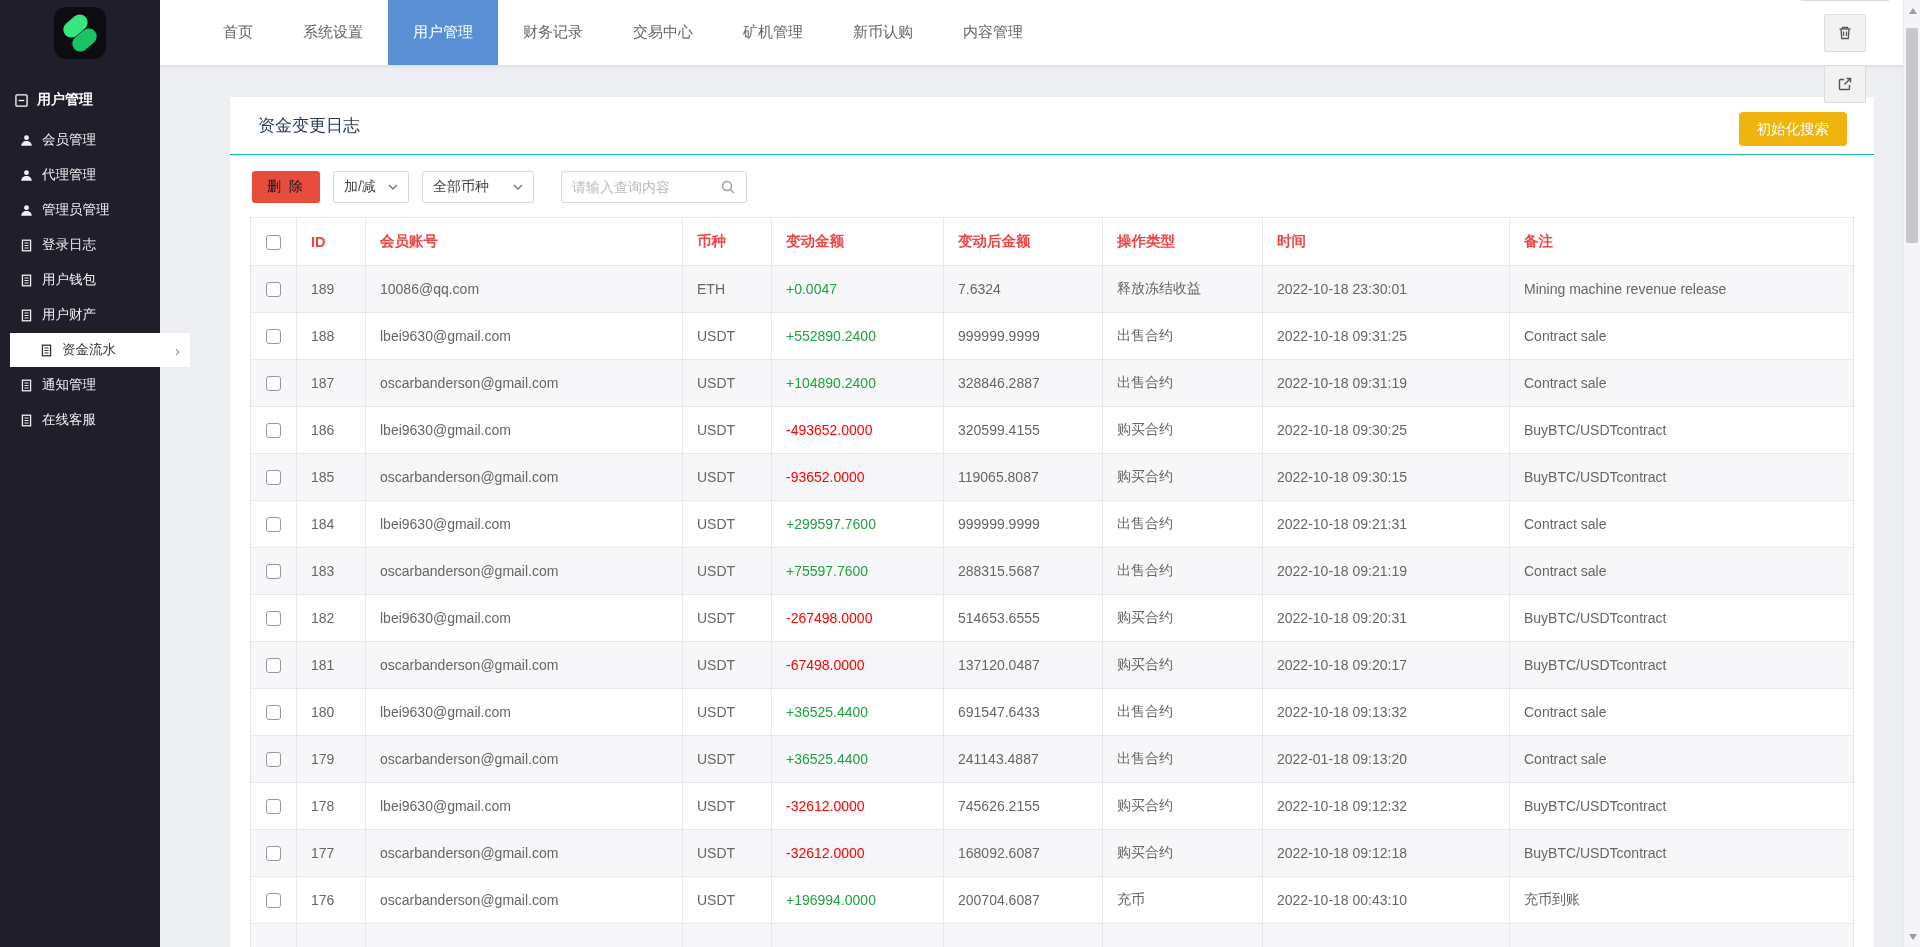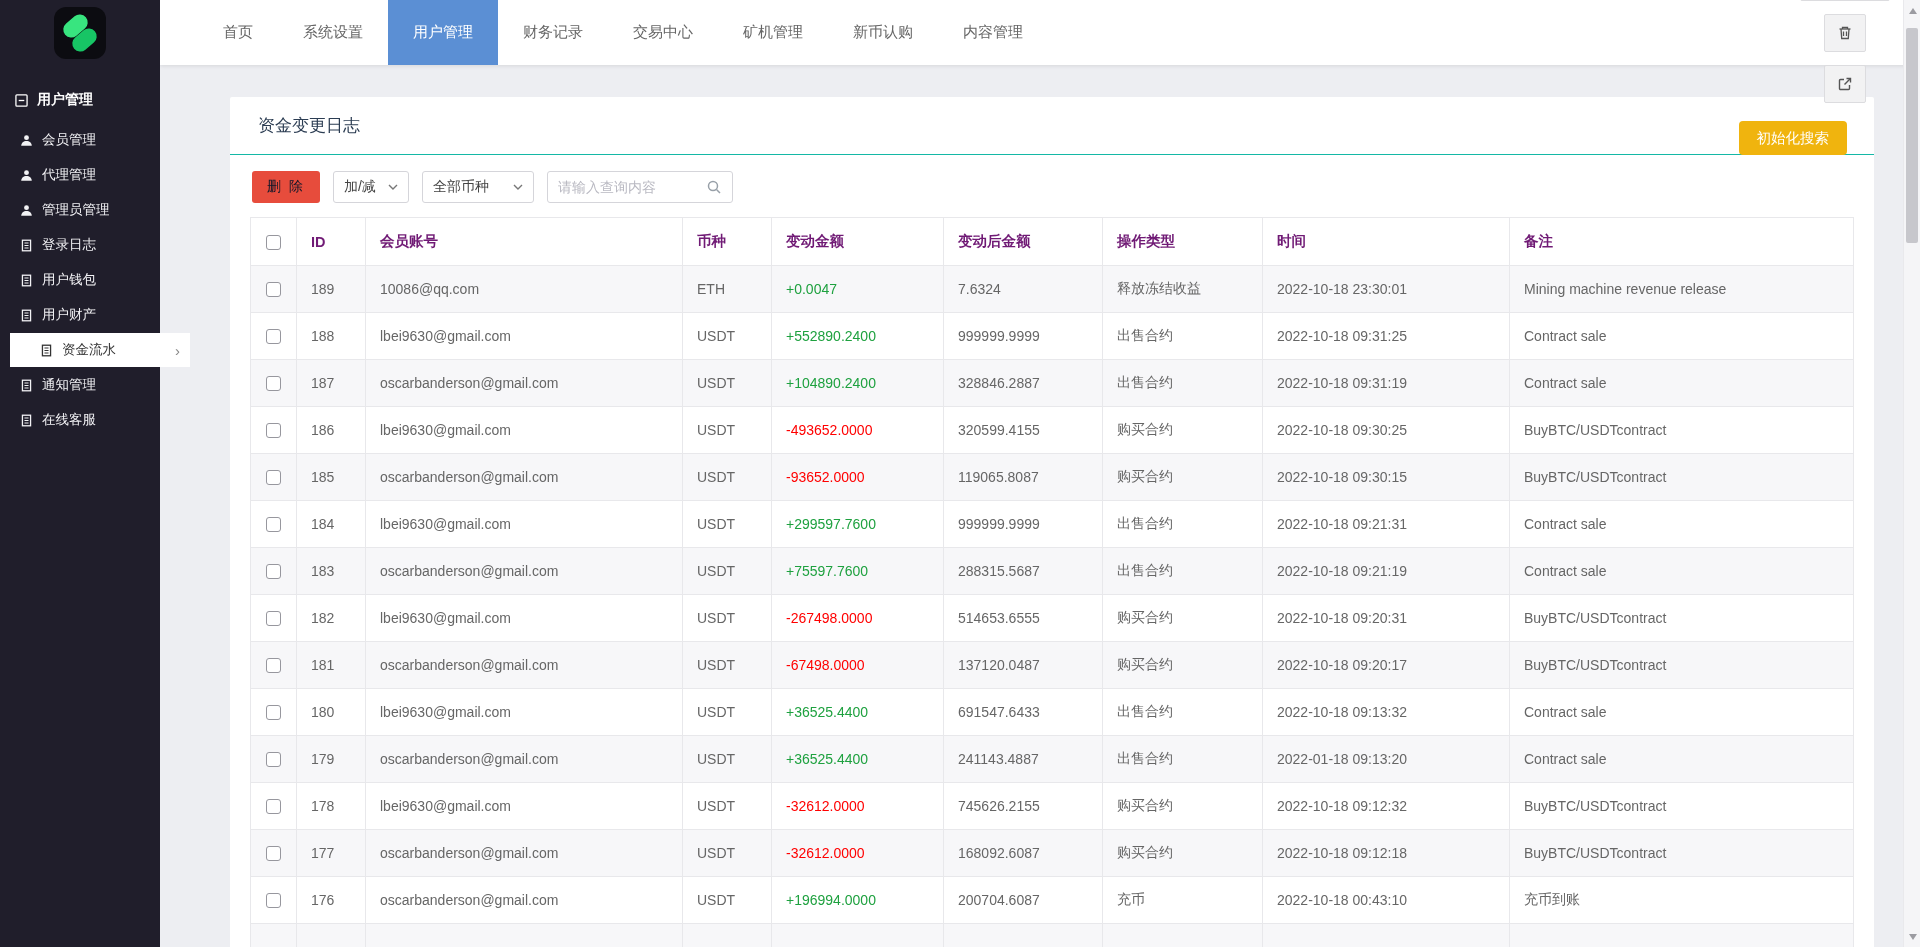--- a/index.html
+++ b/index.html
@@ -34,36 +34,36 @@
   .topbar-right{margin-left:auto; margin-right:30px; display:flex; gap:13px; align-items:center;flex-direction:column;}
   .admin-btn{display:flex; align-items:center; gap:10px; height:38px; padding:0 15px; background:#f2f2f3; border:1px solid #dcdcdf; border-radius:2px; font-size:14px; color:#444; cursor:pointer;}
   .caret-down{width:0; height:0; border-left:5px solid transparent; border-right:5px solid transparent; border-top:6px solid #555;}
   .icon-btn{width:42px; height:38px; background:#f2f2f3; border:1px solid #dcdcdf; border-radius:2px; display:flex; align-items:center; justify-content:center; cursor:pointer;}
 
   
   .content{position:absolute; left:160px; top:65px; width:1760px; height:882px; background:var(--page-bg); overflow:hidden;}
   .card{margin:32px 46px 0 70px; background:#fff; border-radius:2px; min-height:860px;}
   .card-head{position:relative; height:58px; display:flex; align-items:center; padding:0 28px; border-bottom:1px solid #14b8a6;}
   .page-title{font-size:17px; color:#2b3c52; font-weight:400;}
-  .btn-init{position:absolute; right:27px; top:24px; height:34px; padding:0 18px; background:var(--yellow); color:#fff; border:none; border-radius:4px; font-size:14.5px; cursor:pointer;}
+  .btn-init{position:absolute; right:27px; top:15px; height:34px; padding:0 18px; background:var(--yellow); color:#fff; border:none; border-radius:4px; font-size:14.5px; cursor:pointer;}
 
   .filter-bar{display:flex; align-items:center; gap:13px; padding:16px 22px 0 22px;}
   .btn-delete{height:32px; padding:0 15px; background:var(--red-btn); color:#0f172a; border:none; border-radius:3px; font-size:14px; letter-spacing:2px; cursor:pointer;}
   .select-box{height:32px; border:1px solid #d5d5da; border-radius:3px; background:#fff; display:flex; align-items:center; justify-content:space-between; padding:0 10px; font-size:14px; color:#444; cursor:pointer;}
   .select-type{width:76px;}
   .select-currency{width:112px;}
-  .search-box{height:32px; width:186px; border:1px solid #d5d5da; border-radius:3px; background:#fff; display:flex; align-items:center; padding:0 10px; gap:6px;}
+  .search-box{height:32px; width:186px; border:1px solid #d5d5da; border-radius:3px; background:#fff; display:flex; align-items:center; padding:0 10px; gap:6px;margin-left:14px;}
   .search-box input{border:none; outline:none; flex:1; font-size:14px; color:#333; min-width:0; font-family:inherit;}
   .search-box input::placeholder{color:#b9b9c2;}
 
   
   .table-wrap{margin:14px 20px 0 20px;}
   table{width:100%; border-collapse:collapse; table-layout:fixed; font-size:14px;}
   th,td{border:1px solid var(--border); text-align:left; padding:14px 6px 14px 14px; overflow:hidden; white-space:nowrap;}
-  th{font-weight:bold; color:#701a75; font-size:14.5px; background:#fff;}
+  th{font-weight:bold; color:#ef4444; font-size:14.5px; background:#fff;}
   td{color:#666;}
   tbody tr:nth-child(odd){background:#f7f7f9;}
   .cb-cell{text-align:center; padding:14px 0;}
   .checkbox{display:inline-block; width:15px; height:15px; border:1px solid #97979e; border-radius:3px; background:#fff; vertical-align:middle; cursor:pointer;}
   td.pos{color:var(--green);}
   td.neg{color:var(--red);}
 
   
   .page-scrollbar{position:absolute; right:0; top:0; width:17px; height:947px; background:#f5f5f7; border-left:1px solid #e9e9ec; z-index:20;}
   .sb-arrow{position:absolute; left:0; width:17px; height:17px; display:flex; align-items:center; justify-content:center;}

